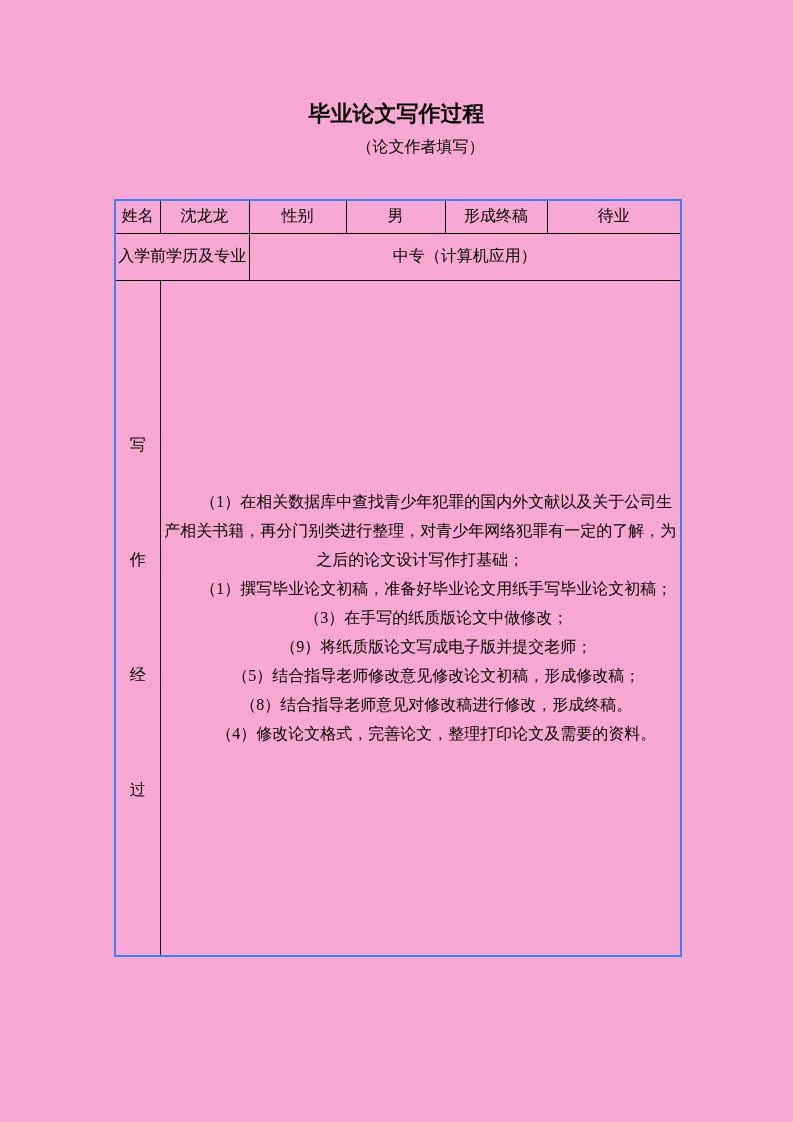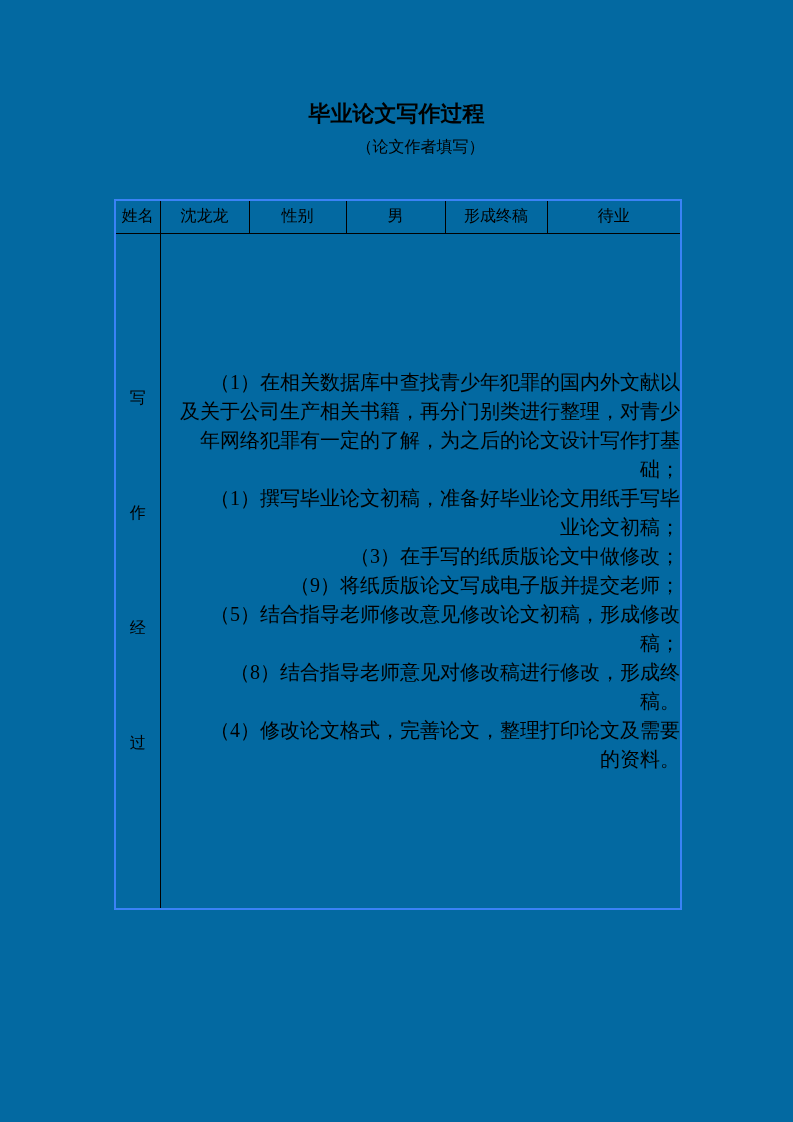--- a/index.html
+++ b/index.html
@@ -1,21 +1,21 @@
 <!DOCTYPE html>
 <html><head>
 <meta charset="utf-8">
 <style>
   * { box-sizing: border-box; }
   html, body { margin: 0; padding: 0; background: #ffffff; }
   .page {
     position: relative;
     width: 793px;
     height: 1122px;
-    background: #0369a1;
+    background: #f9a8d4;
     color: #000000;
     font-family: "Liberation Serif", "DejaVu Serif", serif;
     overflow: hidden;
   }
   .doc-title {
     margin: 0;
     padding-top: 101px;
     text-align: center;
     font-size: 22px;
     font-weight: bold;
@@ -56,24 +56,23 @@
     gap: 94px;
     font-size: 16px;
   }
   td.process-content-cell {
     text-align: left;
     vertical-align: top;
     padding: 5px 3px 0 4px;
   }
   p.step {
     margin: 0;
-    font-size: 20px;
+    font-size: 16px;
     line-height: 29px;
     text-indent: 32px;
-    text-align: right;
   }
 </style>
 </head>
 <body>
 
 <div class="page">
 
   <h1 class="doc-title">毕业论文写作过程</h1>
   <div class="doc-subtitle">（论文作者填写）</div>
 
@@ -90,20 +89,24 @@
     <tbody>
         <tr class="info-row">
       <td>姓名</td>
       <td>沈龙龙</td>
       <td>性别</td>
       <td>男</td>
       <td>形成终稿</td>
       <td>待业</td>
     </tr>
 
+    <tr class="edu-row">
+      <td colspan="2">入学前学历及专业</td>
+      <td colspan="4">中专（计算机应用）</td>
+    </tr>
 
     <tr class="process-row">
       <td class="process-label-cell">
         <div class="vlabel">
           <span>写</span>
           <span>作</span>
           <span>经</span>
           <span>过</span>
         </div>
       </td>

